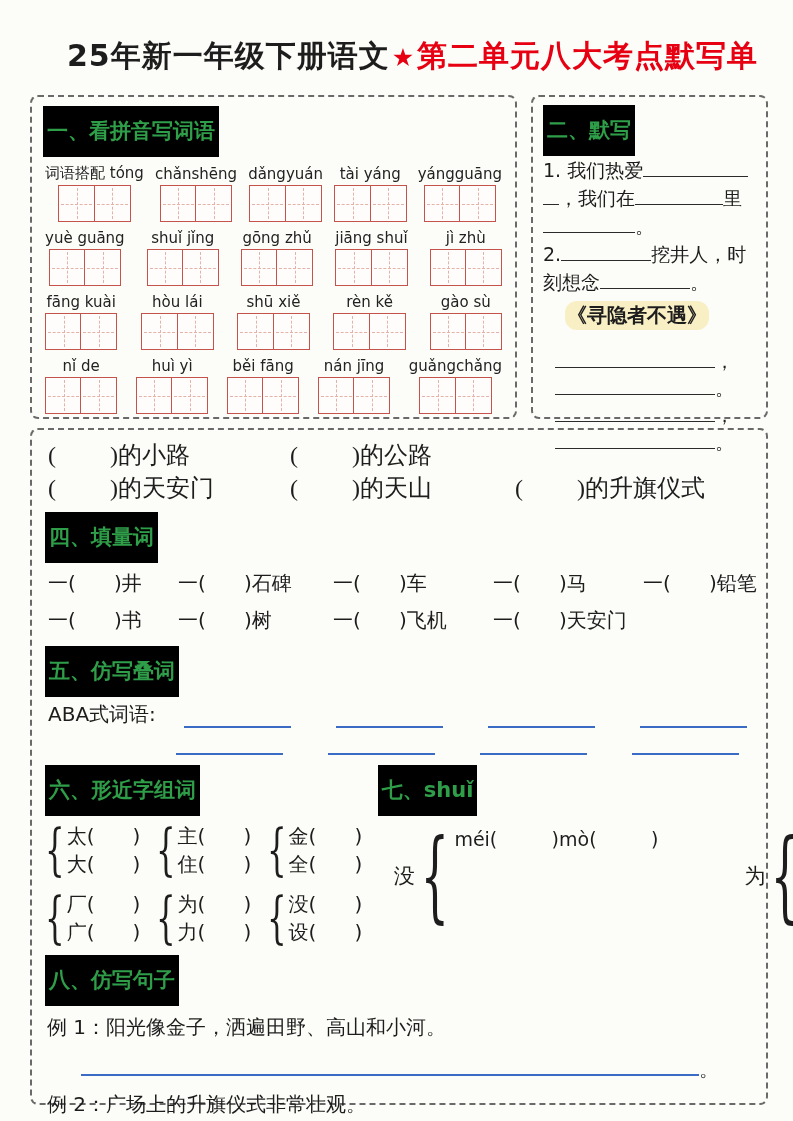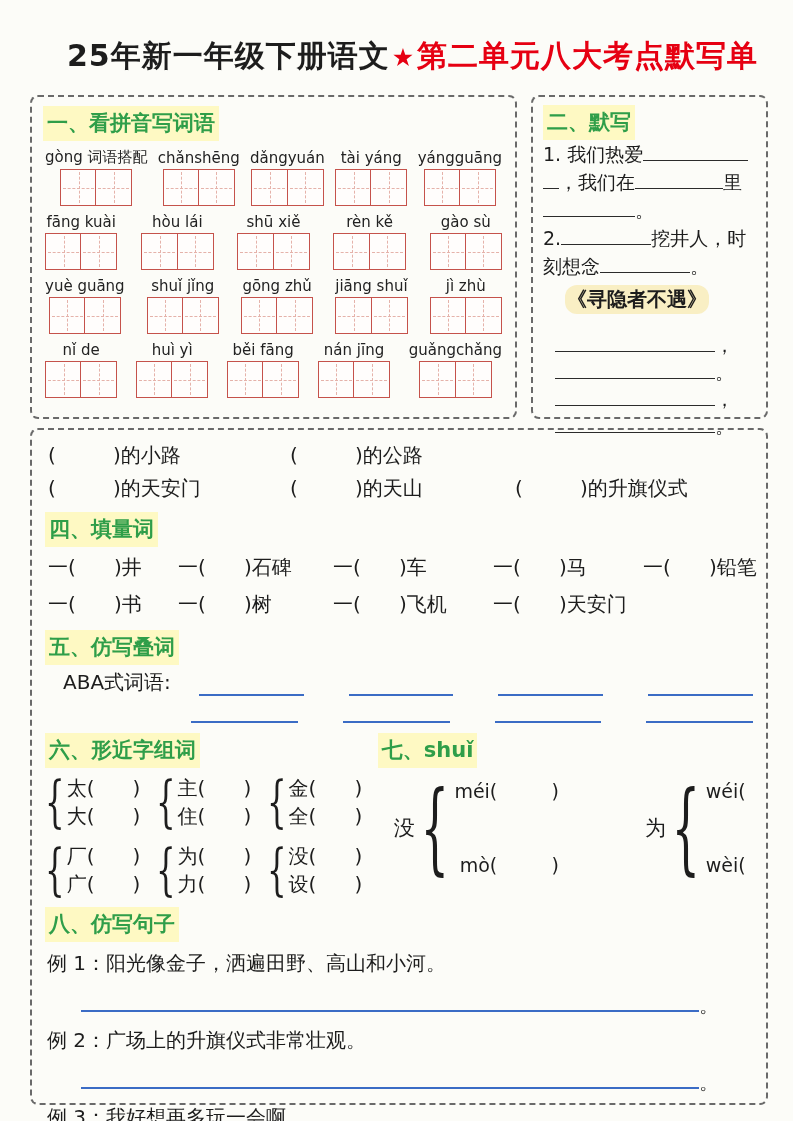--- a/index.html
+++ b/index.html
@@ -18,22 +18,22 @@
   }
   .title .red { color:#e60012; }
   .title .star { color:#e60012; font-size:25px; padding:0 2px; }
 
   .dashbox { position:absolute; border:2px dashed #6a6a6a; border-radius:8px; background:transparent; }
   .boxA { left:30px; top:95px; width:487px; height:324px; padding:9px 11px 4px; }
   .boxB { left:531px; top:95px; width:237px; height:324px; padding:8px 10px 4px; }
   .boxC { left:30px; top:428px; width:738px; height:677px; padding:7px 13px 4px; }
 
   .h {
-    display:inline-block; background:#fef9c3; color:#2f9e49;
-    font-weight:bold; font-size:21px; line-height:27px; padding:4px 4px;
+    display:inline-block; background:#000000; color:#2f9e49;
+    font-weight:bold; font-size:21px; line-height:27px; padding:12px 4px;
   }
 
   
   .prow { display:flex; justify-content:space-between; align-items:flex-end; margin:7px 2px 5px; }
   .word { display:flex; flex-direction:column; align-items:center; }
   .py { font-size:15px; color:#222; white-space:nowrap; margin-bottom:2px; }
   .tzpair { display:flex; }
   .tz { width:37px; height:37px; border:1.6px solid #c5524b; background:#fffdfc; position:relative; }
   .tz + .tz { margin-left:-1.6px; }
   .tz::before { content:""; position:absolute; left:2px; right:2px; top:50%; border-top:1.4px dashed #e5b2aa; }
@@ -46,60 +46,60 @@
   .w105{width:105px;} .w16{width:16px;} .w88{width:88px;} .w92{width:92px;} .w90{width:90px;}
   .poem-title {
     display:inline-block; background:#f9efc4; font-weight:bold; font-size:20px;
     padding:1px 2px; margin:5px 0 18px 22px;border-radius:12px;
   }
   .poemline { line-height:27px; padding-left:12px; white-space:nowrap; }
   .blpoem { width:160px; }
 
   
   .pre { white-space:pre; }
-  .s3row { display:grid; grid-template-columns:242px 225px 1fr; font-size:20px; line-height:30px; margin:3px 0 0 3px; }
+  .s3row { display:grid; grid-template-columns:242px 225px 1fr; font-size:24px; line-height:30px; margin:3px 0 0 3px;font-family:Liberation Serif, serif; }
   .s4row { display:grid; grid-template-columns:130px 155px 160px 150px 1fr; font-size:20px; line-height:33px; margin:4px 0 0 3px; }
   .sgap { margin-top:9px; }
 
-  .abarow { display:flex; align-items:flex-end; margin:4px 0 0 18px; font-size:20px; }
+  .abarow { display:flex; align-items:flex-end; margin:4px 0 0 3px; font-size:20px; }
   .blu { display:inline-block; border-bottom:2.2px solid #3b6cc5; height:13px; width:107px; margin-right:45px; }
   .blu:last-child { margin-right:0; }
   .aba2 { padding-left:128px; margin-top:14px; }
   .abalabel { margin-right:28px; white-space:nowrap; }
 
   .cols { display:flex; margin-top:10px; }
   .col6 { width:47%; }
   .col7 { width:53%; }
   .s6grid { display:grid; grid-template-columns:repeat(3,1fr); row-gap:12px; margin-top:6px; }
   .pair { display:flex; align-items:center; }
   .brace { font-family:"DejaVu Serif", serif; font-size:56px; line-height:54px; display:inline-block; transform:scaleX(.55); margin:0 -6px 0 -8px; color:#1d1d1d; }
   .pairlines { display:flex; flex-direction:column; font-size:20px; line-height:28px; }
   .s7groups { display:flex; gap:86px; margin-top:12px; padding-left:16px; }
   .g7 { display:flex; align-items:center; }
   .char7 { font-size:21px; margin-right:2px; }
   .brace7 { font-family:"DejaVu Serif", serif; font-size:100px; line-height:96px; display:inline-block; transform:scaleX(.45); margin:0 -12px 0 -14px; color:#1d1d1d; }
-  .lines7 { display:flex; flex-direction:column; justify-content:space-between; height:96px; font-size:19px;text-align:right; }
+  .lines7 { display:flex; flex-direction:row; justify-content:space-between; height:96px; font-size:19px;text-align:right; }
 
   .s8ex { font-size:20px; line-height:30px; margin:6px 0 0 2px; }
   .s8blank { margin:14px 0 6px 36px; font-size:20px; }
   .blu8 { display:inline-block; border-bottom:2.2px solid #3b6cc5; height:13px; width:618px; }
 </style>
 </head>
 <body>
 
 <div class="page">
 
   <div class="title"><span>25年新一年级下册语文</span><span class="star">★</span><span class="red">第二单元八大考点默写单</span></div>
 
   <div class="dashbox boxA">
     <span class="h">一、看拼音写词语</span>
 
     <div class="prow">
       <div class="word">
-          <span class="py">gòng 词语搭配</span>
+          <span class="py">词语搭配 tóng</span>
           <div class="tzpair">
             <div class="tz"></div>
             <div class="tz"></div>
           </div>
         </div>
       <div class="word">
           <span class="py">chǎnshēng</span>
           <div class="tzpair">
             <div class="tz"></div>
             <div class="tz"></div>
@@ -123,20 +123,58 @@
           <span class="py">yángguāng</span>
           <div class="tzpair">
             <div class="tz"></div>
             <div class="tz"></div>
           </div>
         </div>
     </div>
 
     <div class="prow">
       <div class="word">
+          <span class="py">yuè guāng</span>
+          <div class="tzpair">
+            <div class="tz"></div>
+            <div class="tz"></div>
+          </div>
+        </div>
+      <div class="word">
+          <span class="py">shuǐ jǐng</span>
+          <div class="tzpair">
+            <div class="tz"></div>
+            <div class="tz"></div>
+          </div>
+        </div>
+      <div class="word">
+          <span class="py">gōng zhǔ</span>
+          <div class="tzpair">
+            <div class="tz"></div>
+            <div class="tz"></div>
+          </div>
+        </div>
+      <div class="word">
+          <span class="py">jiāng shuǐ</span>
+          <div class="tzpair">
+            <div class="tz"></div>
+            <div class="tz"></div>
+          </div>
+        </div>
+      <div class="word">
+          <span class="py">jì zhù</span>
+          <div class="tzpair">
+            <div class="tz"></div>
+            <div class="tz"></div>
+          </div>
+        </div>
+    </div>
+
+    <div class="prow">
+      <div class="word">
           <span class="py">fāng kuài</span>
           <div class="tzpair">
             <div class="tz"></div>
             <div class="tz"></div>
           </div>
         </div>
       <div class="word">
           <span class="py">hòu lái</span>
           <div class="tzpair">
             <div class="tz"></div>
@@ -152,58 +190,20 @@
         </div>
       <div class="word">
           <span class="py">rèn kě</span>
           <div class="tzpair">
             <div class="tz"></div>
             <div class="tz"></div>
           </div>
         </div>
       <div class="word">
           <span class="py">gào sù</span>
-          <div class="tzpair">
-            <div class="tz"></div>
-            <div class="tz"></div>
-          </div>
-        </div>
-    </div>
-
-    <div class="prow">
-      <div class="word">
-          <span class="py">yuè guāng</span>
-          <div class="tzpair">
-            <div class="tz"></div>
-            <div class="tz"></div>
-          </div>
-        </div>
-      <div class="word">
-          <span class="py">shuǐ jǐng</span>
-          <div class="tzpair">
-            <div class="tz"></div>
-            <div class="tz"></div>
-          </div>
-        </div>
-      <div class="word">
-          <span class="py">gōng zhǔ</span>
-          <div class="tzpair">
-            <div class="tz"></div>
-            <div class="tz"></div>
-          </div>
-        </div>
-      <div class="word">
-          <span class="py">jiāng shuǐ</span>
-          <div class="tzpair">
-            <div class="tz"></div>
-            <div class="tz"></div>
-          </div>
-        </div>
-      <div class="word">
-          <span class="py">jì zhù</span>
           <div class="tzpair">
             <div class="tz"></div>
             <div class="tz"></div>
           </div>
         </div>
     </div>
 
     <div class="prow">
       <div class="word">
           <span class="py">nǐ de</span>

